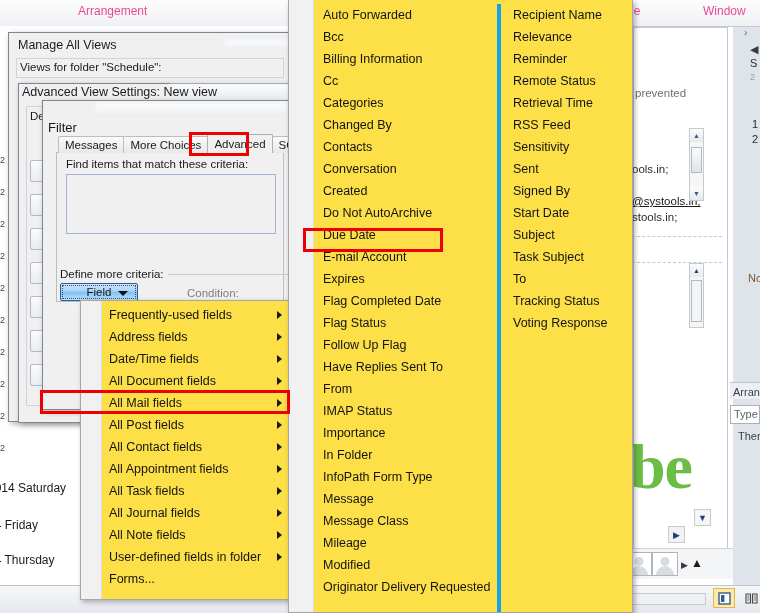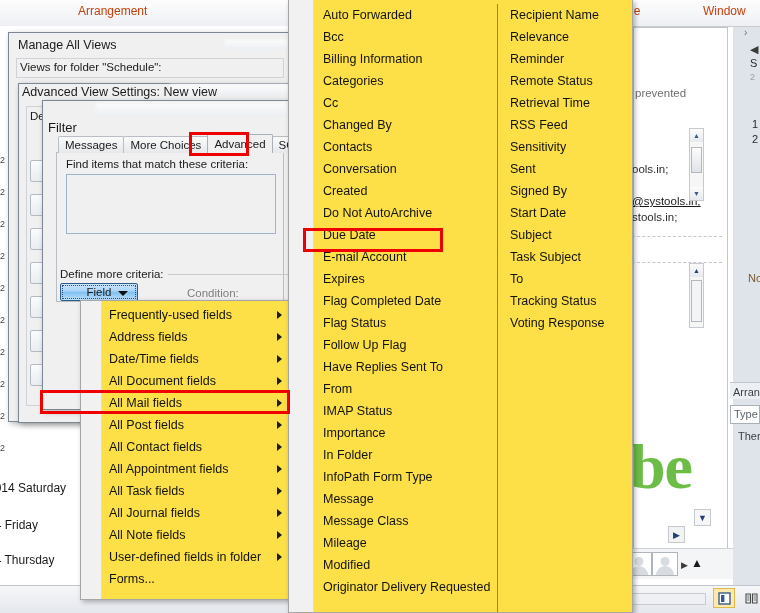--- a/index.html
+++ b/index.html
@@ -29,21 +29,21 @@
     position: absolute;
     left: 0; top: 0;
     width: 760px; height: 26px;
     background: linear-gradient(#fdfdfd, #eef0f3);
     border-bottom: 1px solid #c8ccd1;
   }
   .ribbon-label {
     position: absolute;
     top: 4px;
     font-size: 12px;
-    color: #c2410c;
+    color: #ec4899;
     white-space: nowrap;
   }
   .lbl-arrangement { left: 78px; }
   .lbl-ne { left: 627px; }
   .lbl-window { left: 703px; }
 
   .left-pane {
     position: absolute;
     left: 0; top: 26px;
     width: 632px; height: 560px;
@@ -449,21 +449,21 @@
     position: absolute;
     left: 0; top: 4px;
     right: 0; bottom: 0;
     display: flex;
   }
   .mail-col {
     position: relative;
     height: 100%;
   }
   .mail-col.c1 { width: 208px; }
-  .mail-col.c2 { width: 137px; border-left: 1px solid #0ea5e9; }
+  .mail-col.c2 { width: 137px; border-left: 4px solid #0ea5e9; }
   .mail-col .menu-item { padding-left: 34px; height: 22px; }
   .mail-col.c2 .menu-item { padding-left: 12px; }
 
   
   .redbox {
     position: absolute;
     border: 3px solid #ee0000;
     box-sizing: border-box;
     pointer-events: none;
     z-index: 50;
@@ -668,22 +668,22 @@
     </div>
   </div>
 
   <div class="menu" id="mail-menu">
     <div class="menu-gutter"></div>
     <div class="mail-cols">
       <div class="mail-col c1">
         <div class="menu-item">Auto Forwarded</div>
         <div class="menu-item">Bcc</div>
         <div class="menu-item">Billing Information</div>
+        <div class="menu-item">Cc</div>
         <div class="menu-item">Categories</div>
-        <div class="menu-item">Cc</div>
         <div class="menu-item">Changed By</div>
         <div class="menu-item">Contacts</div>
         <div class="menu-item">Conversation</div>
         <div class="menu-item">Created</div>
         <div class="menu-item">Do Not AutoArchive</div>
         <div class="menu-item">Due Date</div>
         <div class="menu-item">E-mail Account</div>
         <div class="menu-item">Expires</div>
         <div class="menu-item">Flag Completed Date</div>
         <div class="menu-item">Flag Status</div>

